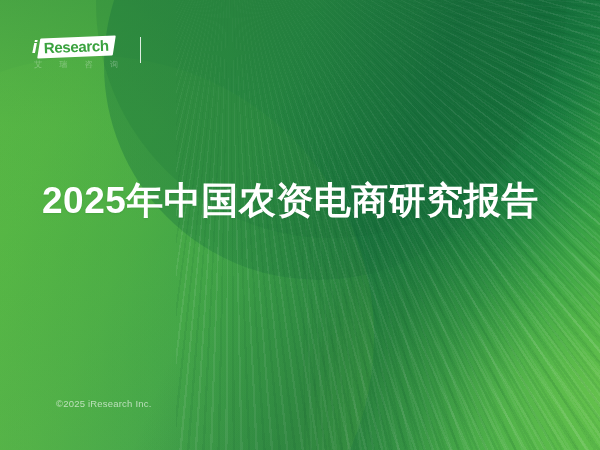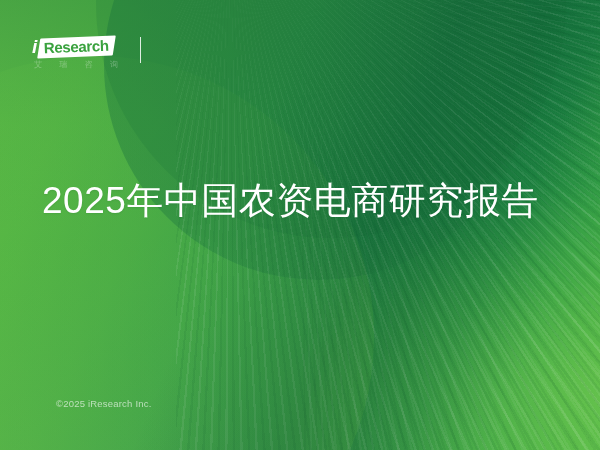--- a/index.html
+++ b/index.html
@@ -279,21 +279,21 @@
   }
 
   
   .cover-title {
     position: absolute;
     left: 42px;
     top: 153px;
     z-index: 6;
     color: #ffffff;
     font-size: 37px;
-    font-weight: 400;
+    font-weight: 700;
     line-height: 1.22;
     letter-spacing: 0.5px;
     white-space: nowrap;
     text-shadow: 0 1px 2px rgba(0,60,30,0.10);
   }
 
   
   .cover-footer {
     position: absolute;
     left: 32px;

